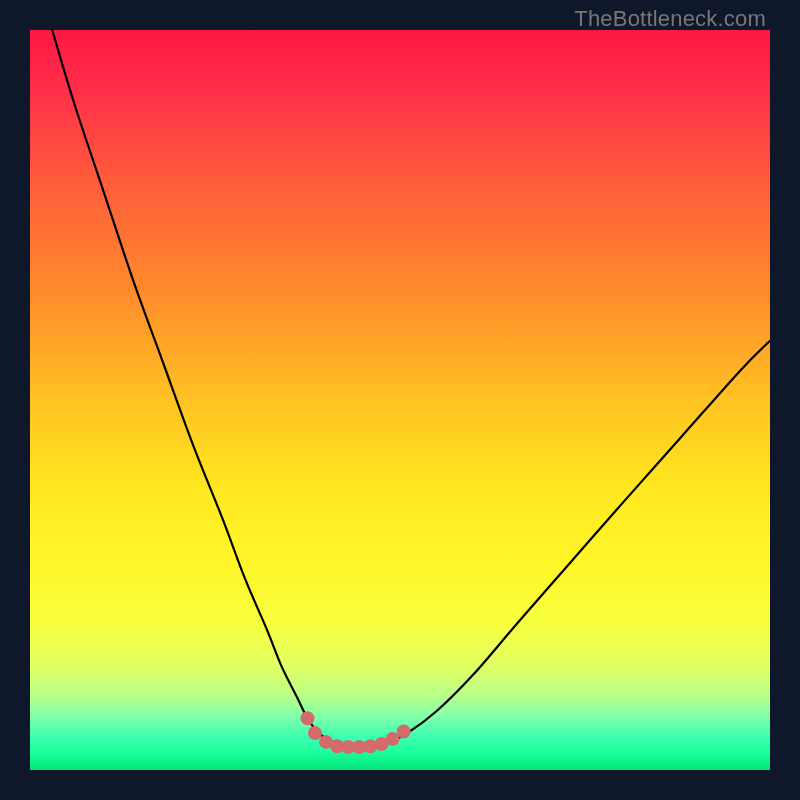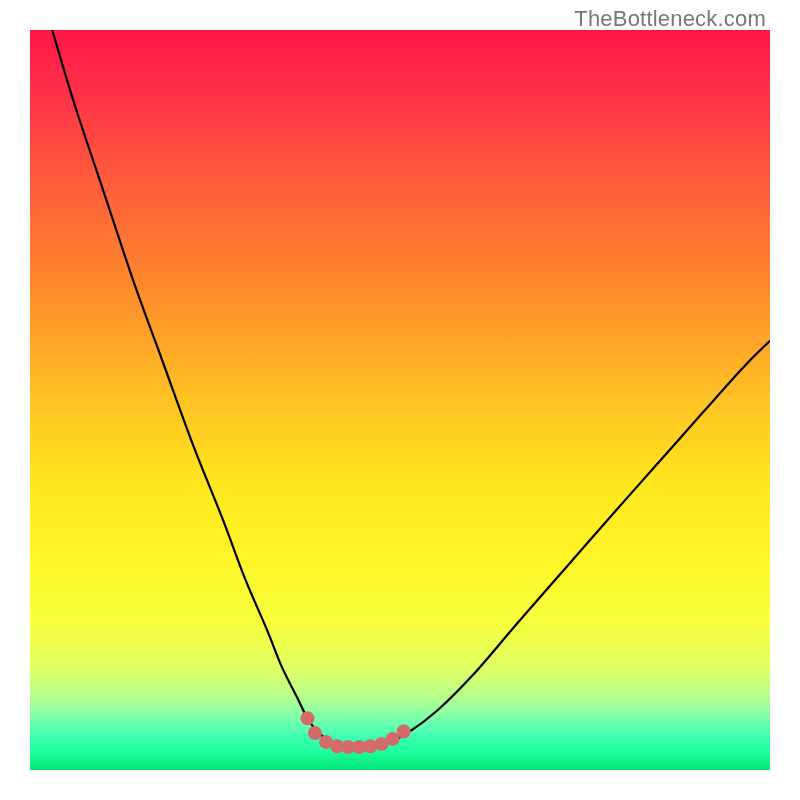--- a/index.html
+++ b/index.html
@@ -8,21 +8,21 @@
     width: 800px;
     height: 800px;
     overflow: hidden;
     background: #000;
     font-family: Arial, Helvetica, sans-serif;
   }
   .frame {
     position: relative;
     width: 800px;
     height: 800px;
-    background: #ffffff;
+    background: #0f172a;
   }
   .plot-area {
     position: absolute;
     left: 30px;
     top: 30px;
     width: 740px;
     height: 740px;
     overflow: hidden;
   }
   .gradient-bg {

